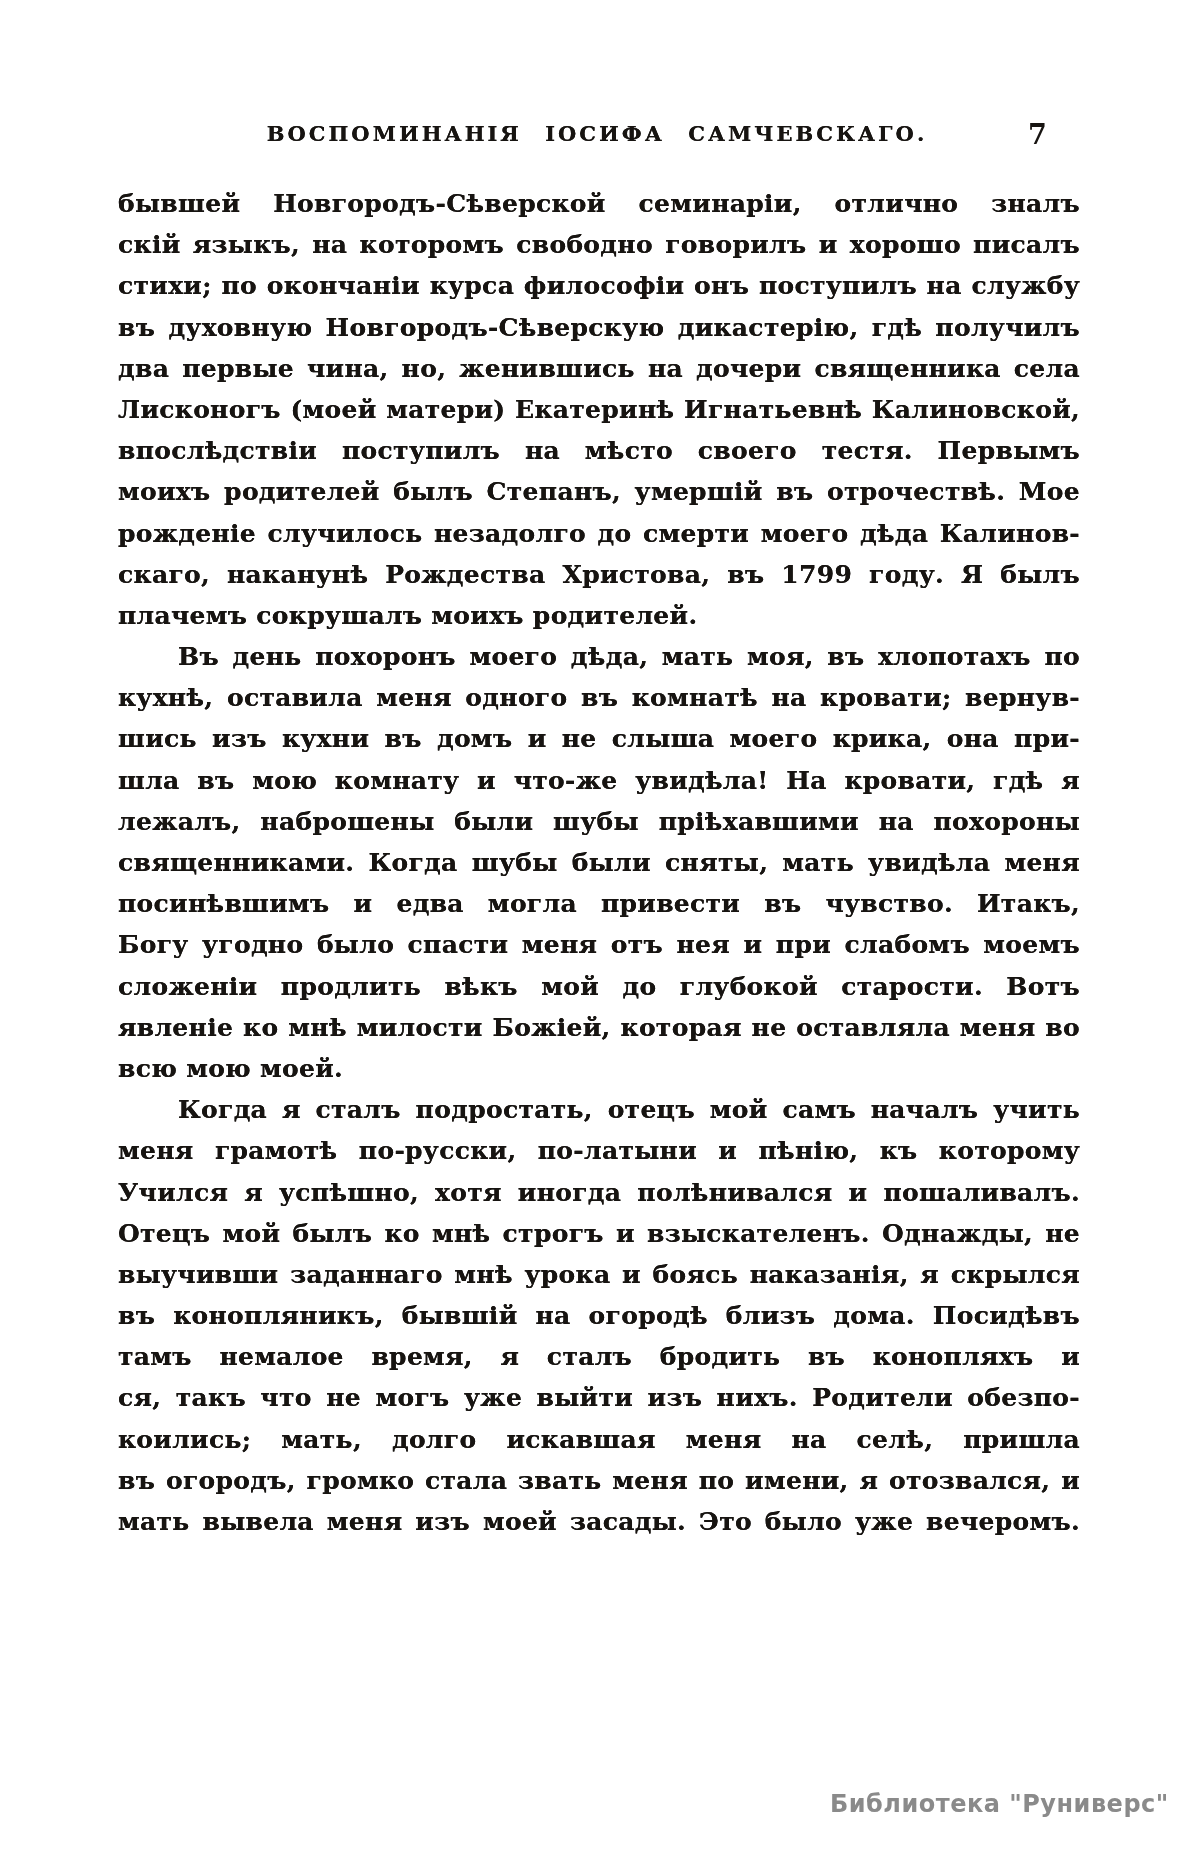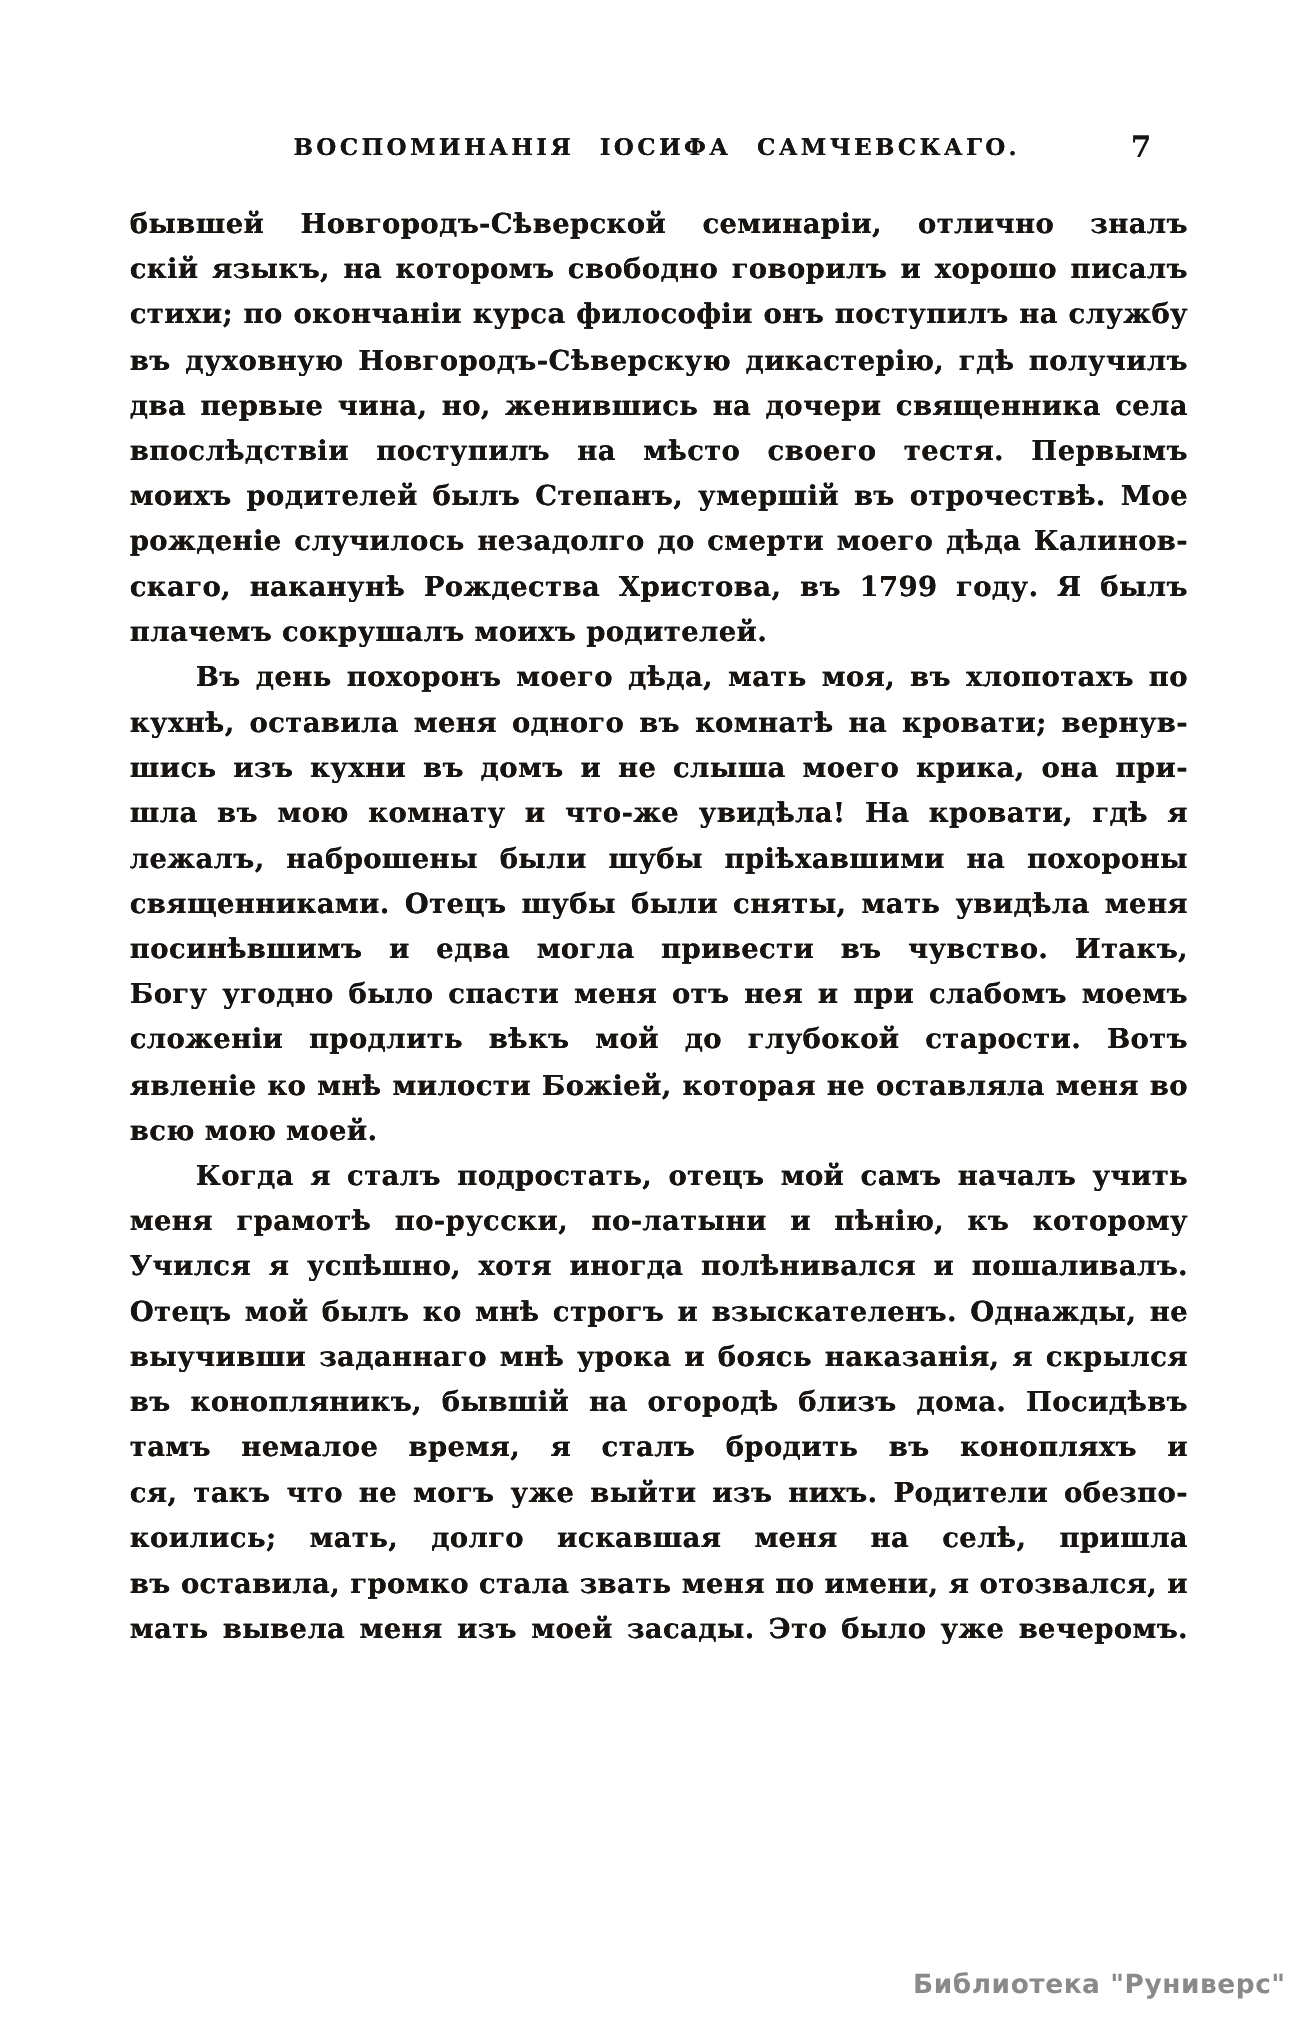--- a/index.html
+++ b/index.html
@@ -71,52 +71,53 @@
   <div class="page-number">7</div>
 
   <div class="body-text">
 
     <div>
       <div class="line">бывшей Новгородъ-Сѣверской семинаріи, отлично зналъ латин-</div>
       <div class="line">скій языкъ, на которомъ свободно говорилъ и хорошо писалъ</div>
       <div class="line">стихи; по окончаніи курса философіи онъ поступилъ на службу</div>
       <div class="line">въ духовную Новгородъ-Сѣверскую дикастерію, гдѣ получилъ</div>
       <div class="line">два первые чина, но, женившись на дочери священника села</div>
+      <div class="line">Лисконогъ (моей матери) Екатеринѣ Игнатьевнѣ Калиновской,</div>
       <div class="line">впослѣдствіи поступилъ на мѣсто своего тестя. Первымъ сыномъ</div>
       <div class="line">моихъ родителей былъ Степанъ, умершій въ отрочествѣ. Мое</div>
       <div class="line">рожденіе случилось незадолго до смерти моего дѣда Калинов-</div>
       <div class="line">скаго, наканунѣ Рождества Христова, въ 1799 году. Я былъ</div>
       <div class="line par-end">плачемъ сокрушалъ моихъ родителей.</div>
     </div>
 
     <div>
       <div class="line indent">Въ день похоронъ моего дѣда, мать моя, въ хлопотахъ по</div>
       <div class="line">кухнѣ, оставила меня одного въ комнатѣ на кровати; вернув-</div>
       <div class="line">шись изъ кухни въ домъ и не слыша моего крика, она при-</div>
       <div class="line">шла въ мою комнату и что-же увидѣла! На кровати, гдѣ я</div>
       <div class="line">лежалъ, наброшены были шубы пріѣхавшими на похороны</div>
-      <div class="line">священниками. Отецъ шубы были сняты, мать увидѣла меня</div>
+      <div class="line">священниками. Когда шубы были сняты, мать увидѣла меня</div>
       <div class="line">посинѣвшимъ и едва могла привести въ чувство. Итакъ, вскорѣ</div>
       <div class="line">Богу угодно было спасти меня отъ нея и при слабомъ моемъ</div>
       <div class="line">сложеніи продлить вѣкъ мой до глубокой старости. Вотъ первое</div>
       <div class="line">явленіе ко мнѣ милости Божіей, которая не оставляла меня во</div>
       <div class="line par-end">всю мою моей.</div>
     </div>
 
     <div>
       <div class="line indent">Когда я сталъ подростать, отецъ мой самъ началъ учить</div>
       <div class="line">меня грамотѣ по-русски, по-латыни и пѣнію, къ которому видѣлъ</div>
       <div class="line">Учился я успѣшно, хотя иногда полѣнивался и пошаливалъ.</div>
       <div class="line">Отецъ мой былъ ко мнѣ строгъ и взыскателенъ. Однажды, не</div>
       <div class="line">выучивши заданнаго мнѣ урока и боясь наказанія, я скрылся</div>
       <div class="line">въ конопляникъ, бывшій на огородѣ близъ дома. Посидѣвъ</div>
       <div class="line">тамъ немалое время, я сталъ бродить въ конопляхъ и заблудил-</div>
       <div class="line">ся, такъ что не могъ уже выйти изъ нихъ. Родители обезпо-</div>
       <div class="line">коились; мать, долго искавшая меня на селѣ, пришла наконецъ</div>
-      <div class="line">въ оставила, громко стала звать меня по имени, я отозвался, и</div>
+      <div class="line">въ огородъ, громко стала звать меня по имени, я отозвался, и</div>
       <div class="line">мать вывела меня изъ моей засады. Это было уже вечеромъ. На</div>
     </div>
 
   </div>
 
   <div class="watermark">Библиотека "Руниверс"</div>
 
 </div>
 
 </body></html>

